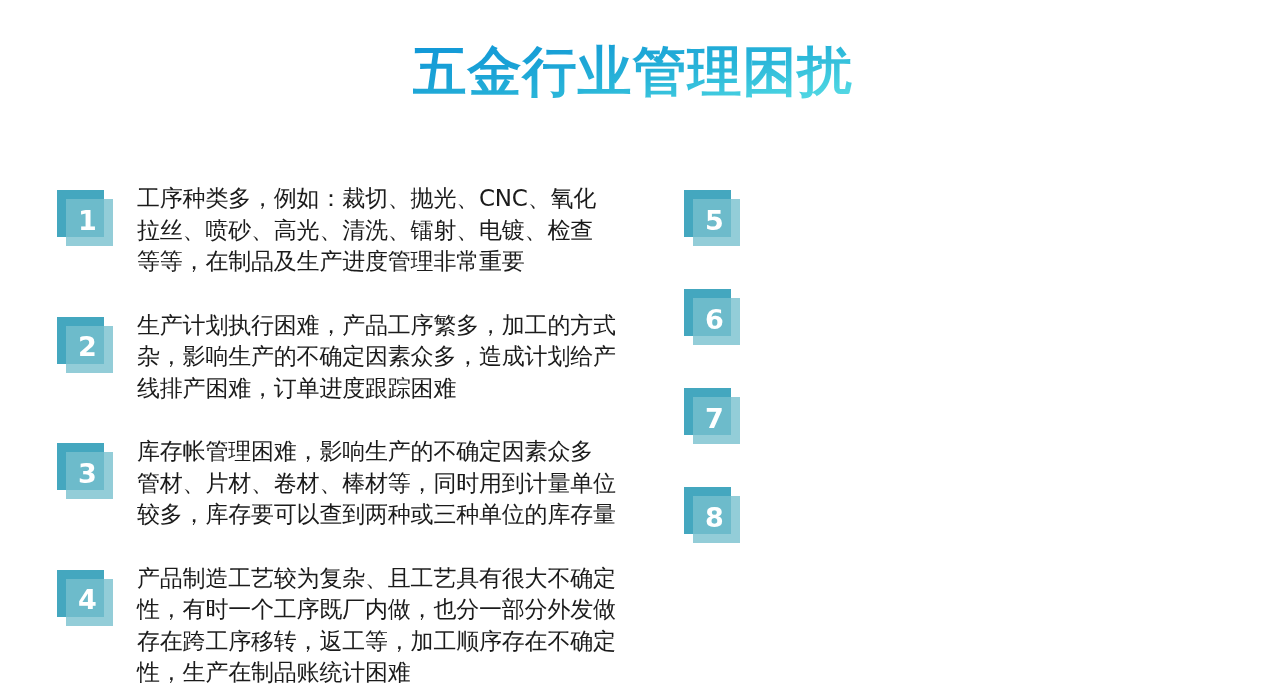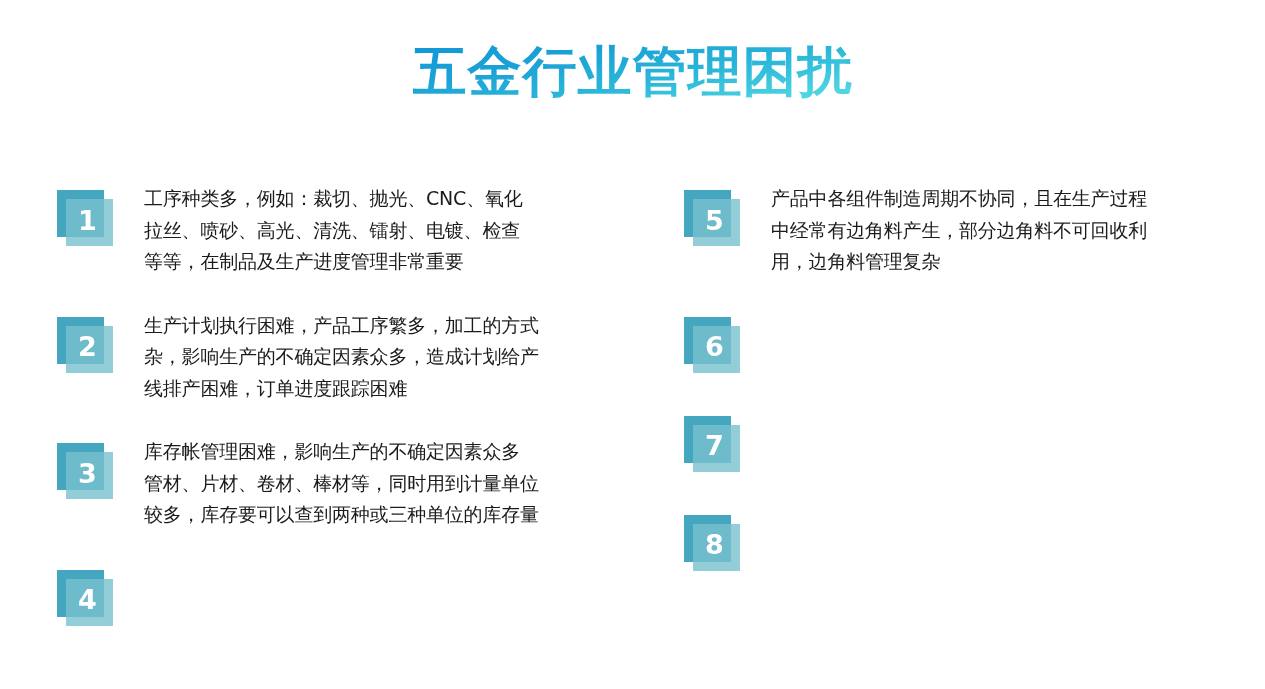--- a/index.html
+++ b/index.html
@@ -111,24 +111,24 @@
     font-family: "DejaVu Sans", "Liberation Sans", sans-serif;
     font-size: 27px;
     font-weight: bold;
     line-height: 1;
     padding-left: 5px;
     padding-top: 4px;
   }
 
   
   .item-text {
-    margin-left: 24px;
+    margin-left: 17px;
     width: 500px;
     font-family: "DejaVu Sans", "Liberation Sans", sans-serif;
-    font-size: 19px;
+    font-size: 23px;
     line-height: 31.5px;
     color: #1b1b1b;
     letter-spacing: -0.2px;
     white-space: pre-wrap;
   }
 
   .column.right .item-text { width: 497px; }
 </style>
 </head>
 <body>
@@ -175,35 +175,36 @@
 管材、片材、卷材、棒材等，同时用到计量单位
 较多，库存要可以查到两种或三种单位的库存量</div>
       </div>
 
       <div class="item item-4">
         <div class="badge">
           <div class="badge-back"></div>
           <div class="badge-front"></div>
           <div class="badge-num">4</div>
         </div>
+        <div class="item-text">产品制造工艺较为复杂、且工艺具有很大不确定
+性，有时一个工序既厂内做，也分一部分外发做
+存在跨工序移转，返工等，加工顺序存在不确定
+性，生产在制品账统计困难</div>
       </div>
 
     </div>
 
     <div class="column right">
 
       <div class="item item-5">
         <div class="badge">
           <div class="badge-back"></div>
           <div class="badge-front"></div>
           <div class="badge-num">5</div>
         </div>
-        <div class="item-text">产品中各组件制造周期不协同，且在生产过程
-中经常有边角料产生，部分边角料不可回收利
-用，边角料管理复杂</div>
       </div>
 
       <div class="item item-6">
         <div class="badge">
           <div class="badge-back"></div>
           <div class="badge-front"></div>
           <div class="badge-num">6</div>
         </div>
       </div>
 

